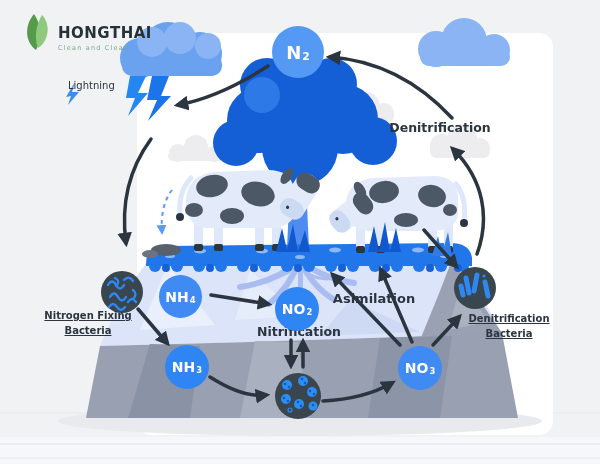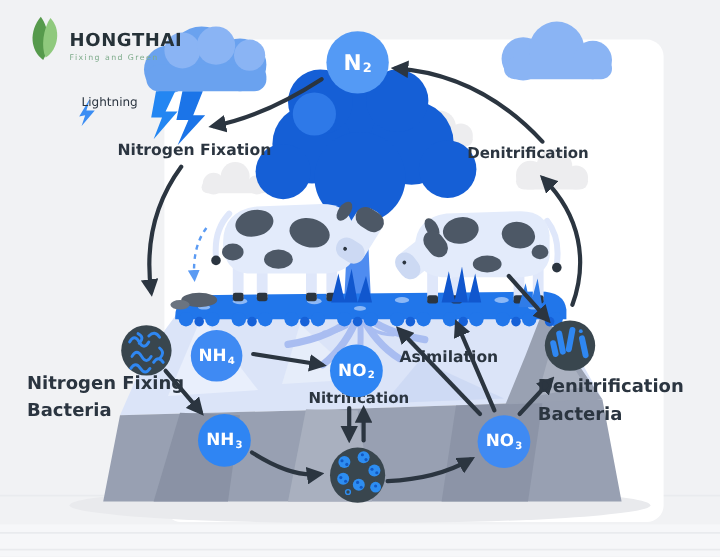--- a/index.html
+++ b/index.html
@@ -8,21 +8,21 @@
   svg.art{position:absolute;left:0;top:0;}
   
   .lbl{position:absolute;color:#2b3540;font-weight:600;white-space:nowrap;
        transform:translateX(-50%);}
   #lbl-lightning{transform:none;left:68px;top:80px;font-size:10px;font-weight:500;}
   #lbl-nitrogen-fixation{left:162px;top:118px;font-size:13px;}
   #lbl-denitrification{left:440px;top:120px;font-size:12.5px;}
   #lbl-asimilation{left:374px;top:291px;font-size:13px;}
   #lbl-nitrification{left:299px;top:324px;font-size:12.5px;}
   #lbl-nitrifying{left:299px;top:419px;font-size:12px;}
-  .lbl-sm{font-size:15px;font-weight:600;line-height:1.5;}
+  .lbl-sm{font-size:10px;font-weight:600;line-height:1.5;text-align:center;text-decoration:underline;}
   #lbl-nfb{left:88px;top:308px;}
   #lbl-dnb{left:509px;top:311px;}
   
   .node{position:absolute;border-radius:50%;display:flex;align-items:center;
         justify-content:center;color:#fff;font-weight:600;}
   .node .sub{font-size:0.6em;position:relative;top:0.38em;margin-left:1px;}
   #node-n2 {left:272px;top:26px;width:52px;height:52px;font-size:18px;background:#549af5;}
   #node-nh4{left:159px;top:275px;width:43px;height:43px;font-size:14px;background:#3f8af3;}
   #node-no2{left:275px;top:287px;width:44px;height:44px;font-size:14px;background:#2f85f3;}
   #node-nh3{left:165px;top:345px;width:44px;height:44px;font-size:14px;background:#2f85f3;}
@@ -326,26 +326,25 @@
   <path d="M172,190 Q160,206 162,232" stroke="#5b9bf3" stroke-width="2" stroke-dasharray="4 4" fill="none" marker-end="url(#ahb)"></path>
 </svg>
 
 <div class="logo">
   <svg class="leaf" viewBox="0 0 34 40">
     <path d="M14,38 C3,30 2,14 12,2 C19,11 20,28 14,38 z" fill="#569a4c"></path>
     <path d="M16,36 C27,29 29,12 20,3 C14,12 12,27 16,36 z" fill="#8fc97d"></path>
   </svg>
   <div class="logo-text">
     <div class="brand">HONGTHAI</div>
-    <div class="tagline">Fixing and Green</div>
+    <div class="tagline">Clean and Clean</div>
   </div>
 </div>
 
 <div class="lbl" id="lbl-lightning">Lightning</div>
-<div class="lbl" id="lbl-nitrogen-fixation">Nitrogen Fixation</div>
 <div class="lbl" id="lbl-denitrification">Denitrification</div>
 <div class="lbl" id="lbl-asimilation">Asimilation</div>
 <div class="lbl" id="lbl-nitrification">Nitrification</div>
 <div class="lbl lbl-sm" id="lbl-nfb">
   <div>Nitrogen Fixing</div>
   <div>Bacteria</div>
 </div>
 <div class="lbl lbl-sm" id="lbl-dnb">
   <div>Denitrification</div>
   <div>Bacteria</div>

